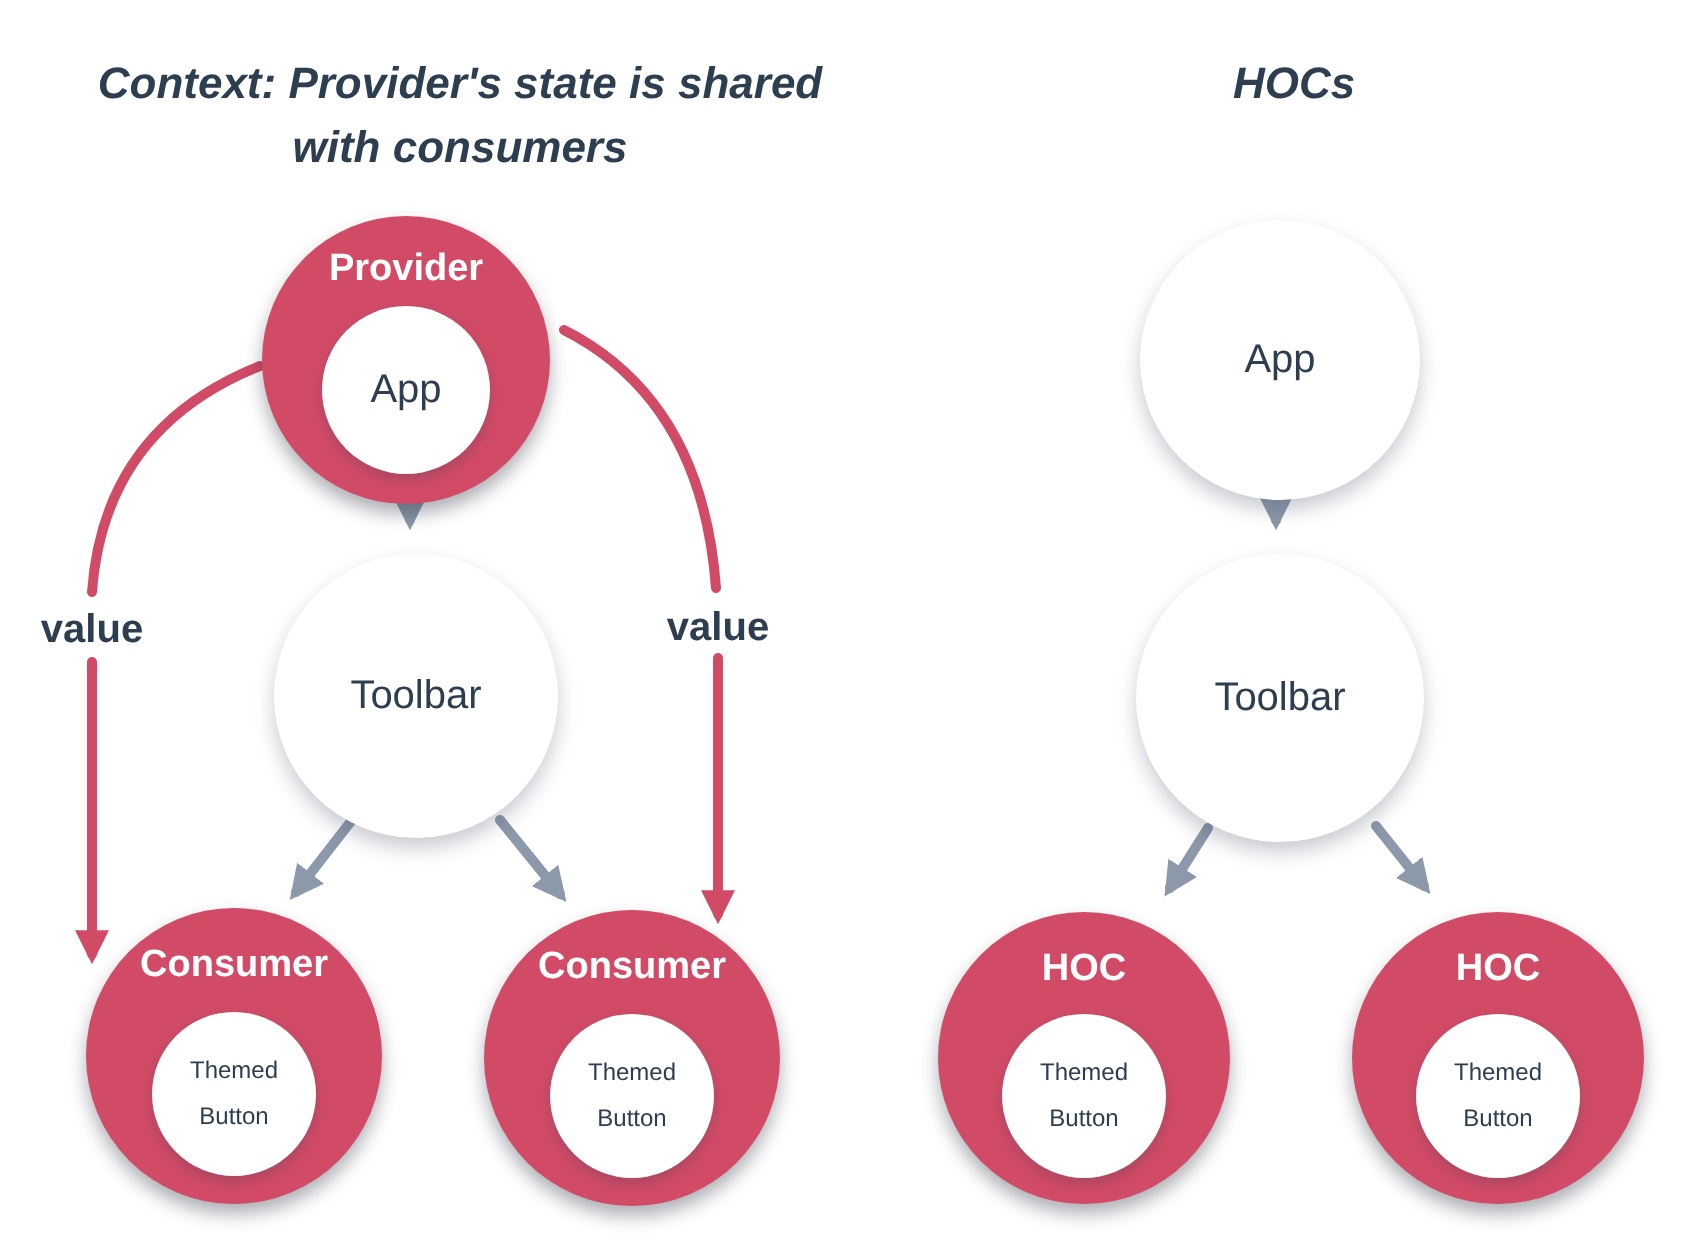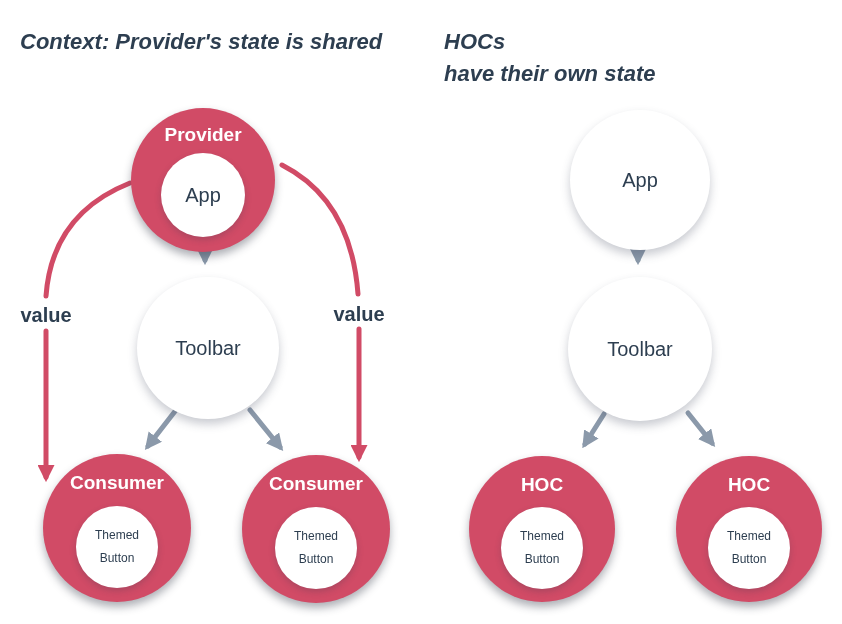--- a/index.html
+++ b/index.html
@@ -2,25 +2,25 @@
 <html style="--red: #d14b66; --navy: #2d3e50; --arrow_gray: #8b99aa; --circle_white: #ffffff; --background: #ffffff;"><head>
 <meta charset="utf-8">
 <style>
   html,body{margin:0;padding:0;background:#fff;}
   body{font-family:"Liberation Sans","DejaVu Sans",sans-serif;}
   #stage{
     position:relative;width:842px;height:624px;background:var(--background,#fff);
     overflow:hidden;
   }
   .title{
-    position:absolute;text-align:left;color:var(--navy);
+    position:absolute;text-align:center;color:var(--navy);
     font-style:italic;font-weight:bold;font-size:22px;line-height:32px;
   }
   .title-left{left:20px;top:26px;width:420px;}
-  .title-right{left:444px;top:26px;width:374px;}
+  .title-right{left:460px;top:26px;width:374px;}
   #arrows{position:absolute;left:0;top:0;}
   .arrow-gray{stroke:var(--arrow_gray);stroke-width:5;stroke-linecap:round;fill:none;}
   .arrow-red{stroke:var(--red);stroke-width:5;stroke-linecap:round;fill:none;}
   .head-gray{fill:var(--arrow_gray);}
   .head-red{fill:var(--red);}
   .node{position:absolute;border-radius:50%;}
   .red-node{
     background:var(--red);
     box-shadow:0 5px 9px rgba(40,44,60,.38);
   }
@@ -48,24 +48,24 @@
     color:var(--navy);font-weight:bold;font-size:20px;
   }
 </style>
 </head>
 <body>
 
 <div id="stage">
 
   <div class="title title-left">
     <div>Context: Provider's state is shared</div>
+    <div>with consumers</div>
   </div>
   <div class="title title-right">
     <div>HOCs</div>
-    <div>have their own state</div>
   </div>
 
   <svg id="arrows" width="842" height="624" viewBox="0 0 842 624">
     <defs>
       <marker id="mg" viewBox="0 0 10 10" refX="7" refY="5" markerWidth="3.4" markerHeight="3.4" orient="auto-start-reverse">
         <path d="M0,0 L10,5 L0,10 z" class="head-gray"></path>
       </marker>
       <marker id="mr" viewBox="0 0 10 10" refX="7" refY="5" markerWidth="3.4" markerHeight="3.4" orient="auto-start-reverse">
         <path d="M0,0 L10,5 L0,10 z" class="head-red"></path>
       </marker>

